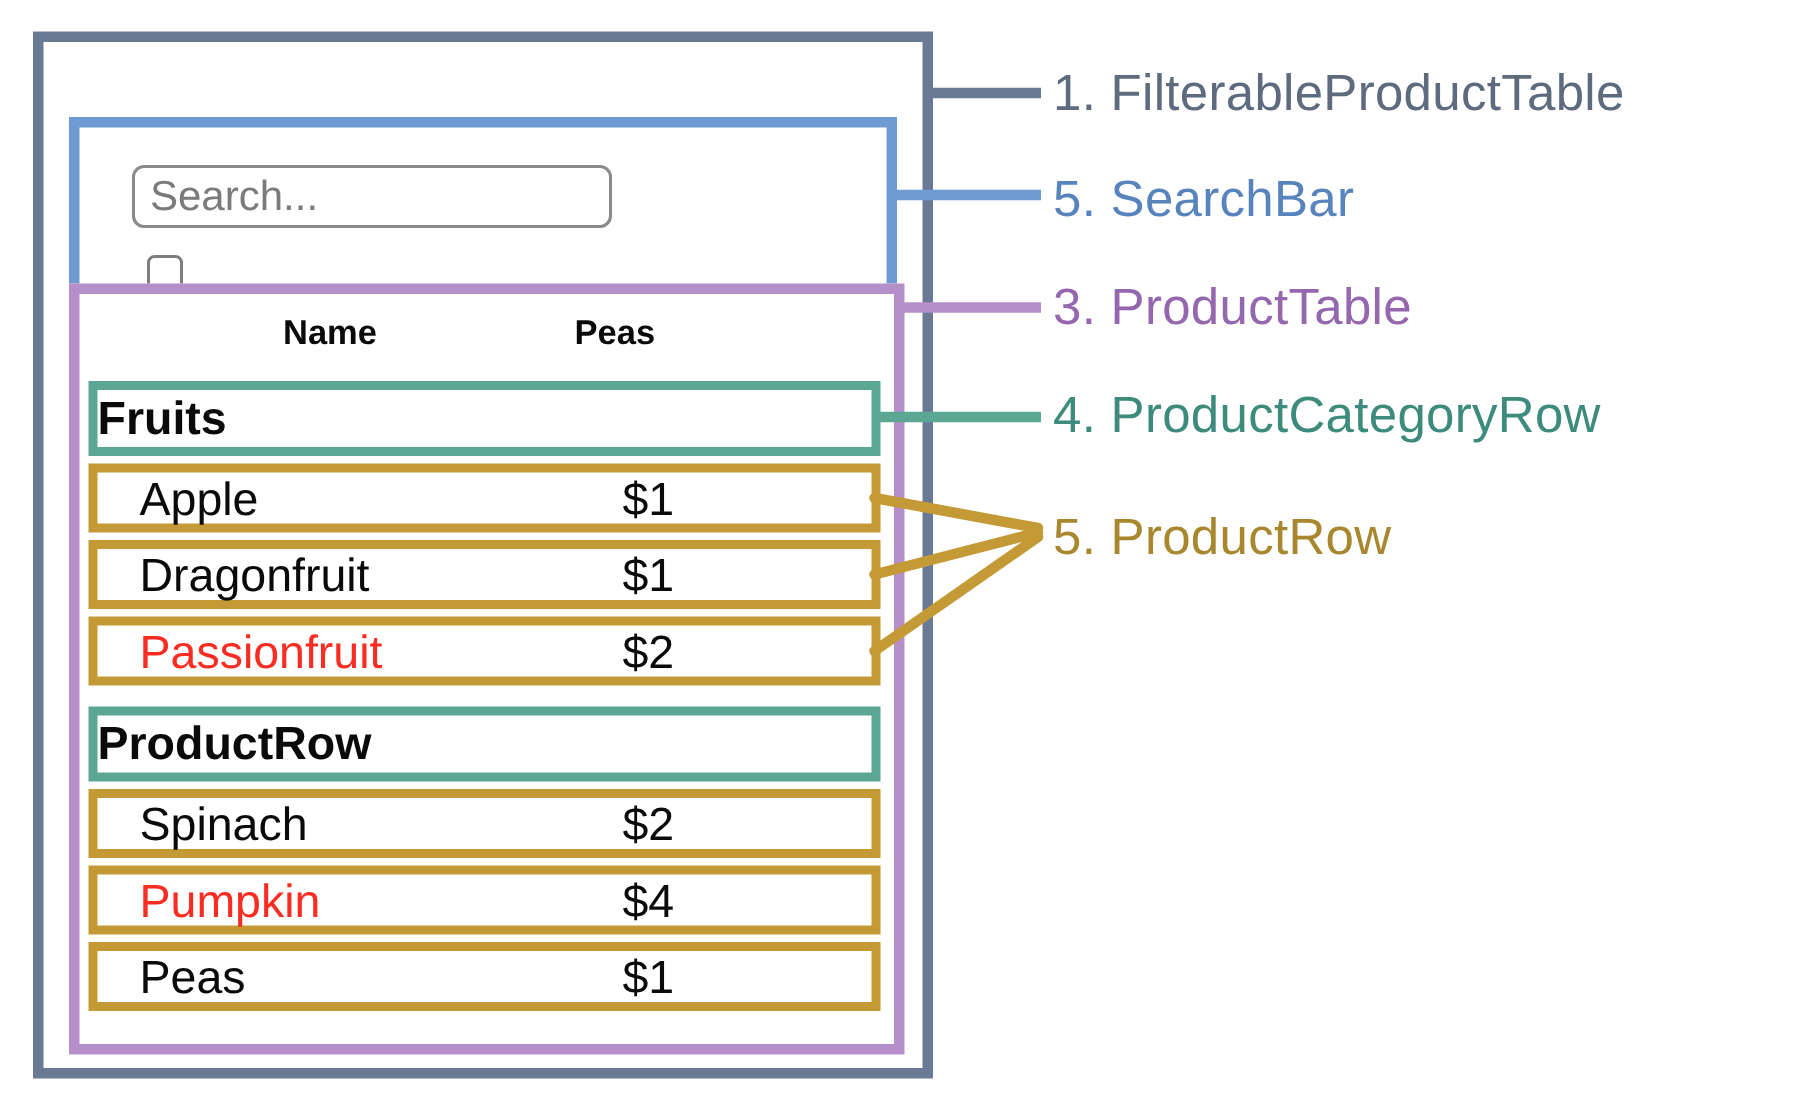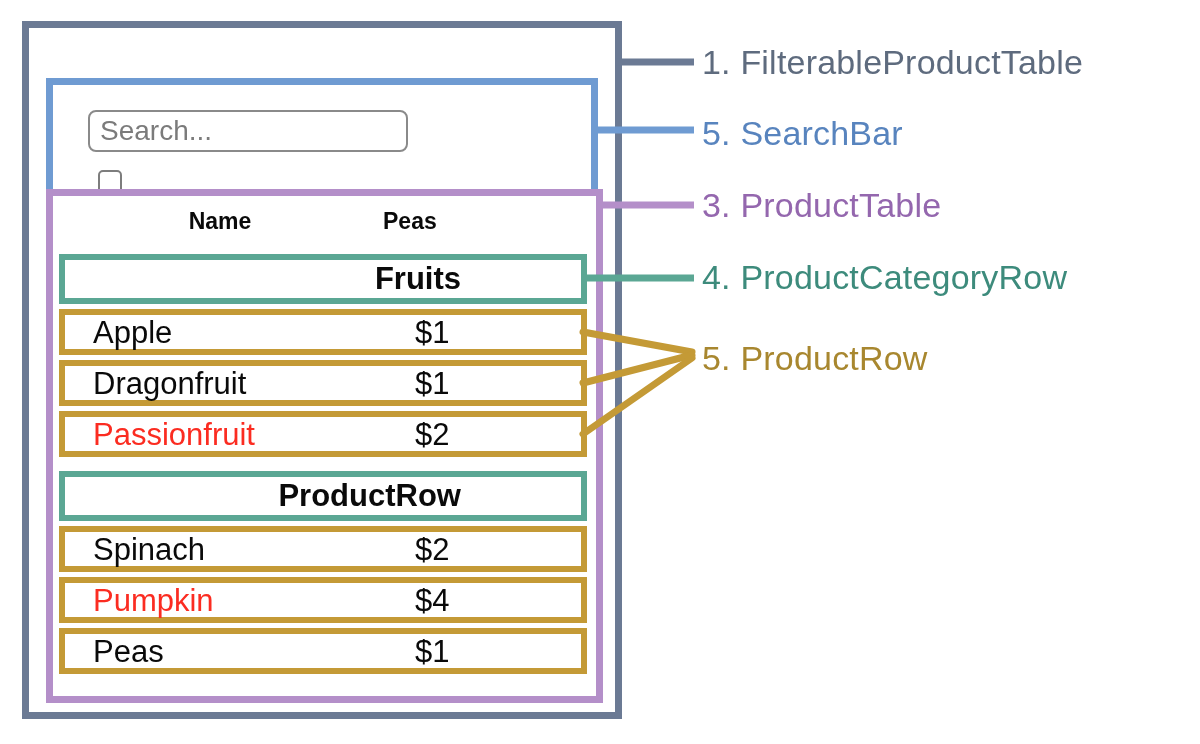--- a/index.html
+++ b/index.html
@@ -55,21 +55,21 @@
   .table-header .th-price{text-align:left;padding-left:2px;}
 
   .cat-row{
     box-sizing:border-box;height:50px;margin:14px 9px 0 6px;
     border:6px solid var(--c-categoryrow,#5ba794);
     display:flex;align-items:center;justify-content:center;
     background:#fff;
   }
   .cat-label{
     font-size:31px;font-weight:bold;color:#0a0a0a;
-    padding-right:120px;text-align:right;width:100%;
+    padding-right:120px;text-align:left;width:100%;
     box-sizing:border-box;
   }
   .prod-row{
     box-sizing:border-box;height:46px;margin:5px 9px 0 6px;
     border:6px solid var(--c-productrow,#c49a36);
     display:grid;grid-template-columns:322px 1fr;align-items:center;
     font-size:31px;color:#0a0a0a;background:#fff;
   }
   .prod-row .cell{padding-left:28px;white-space:nowrap;}
 

